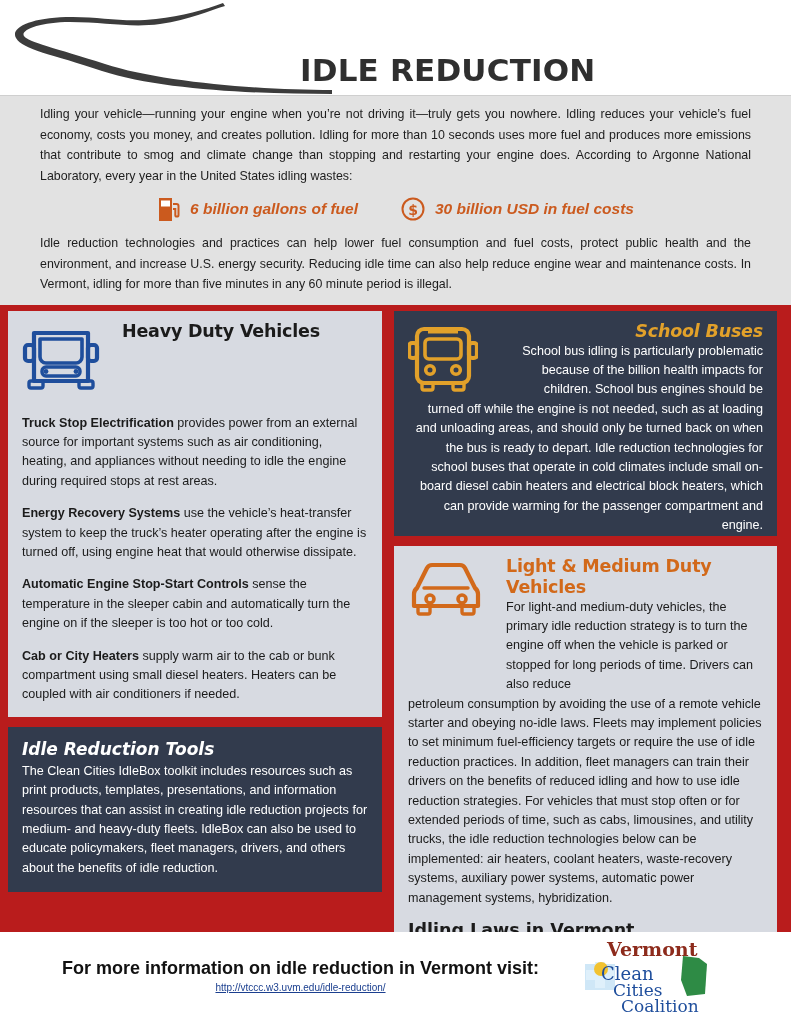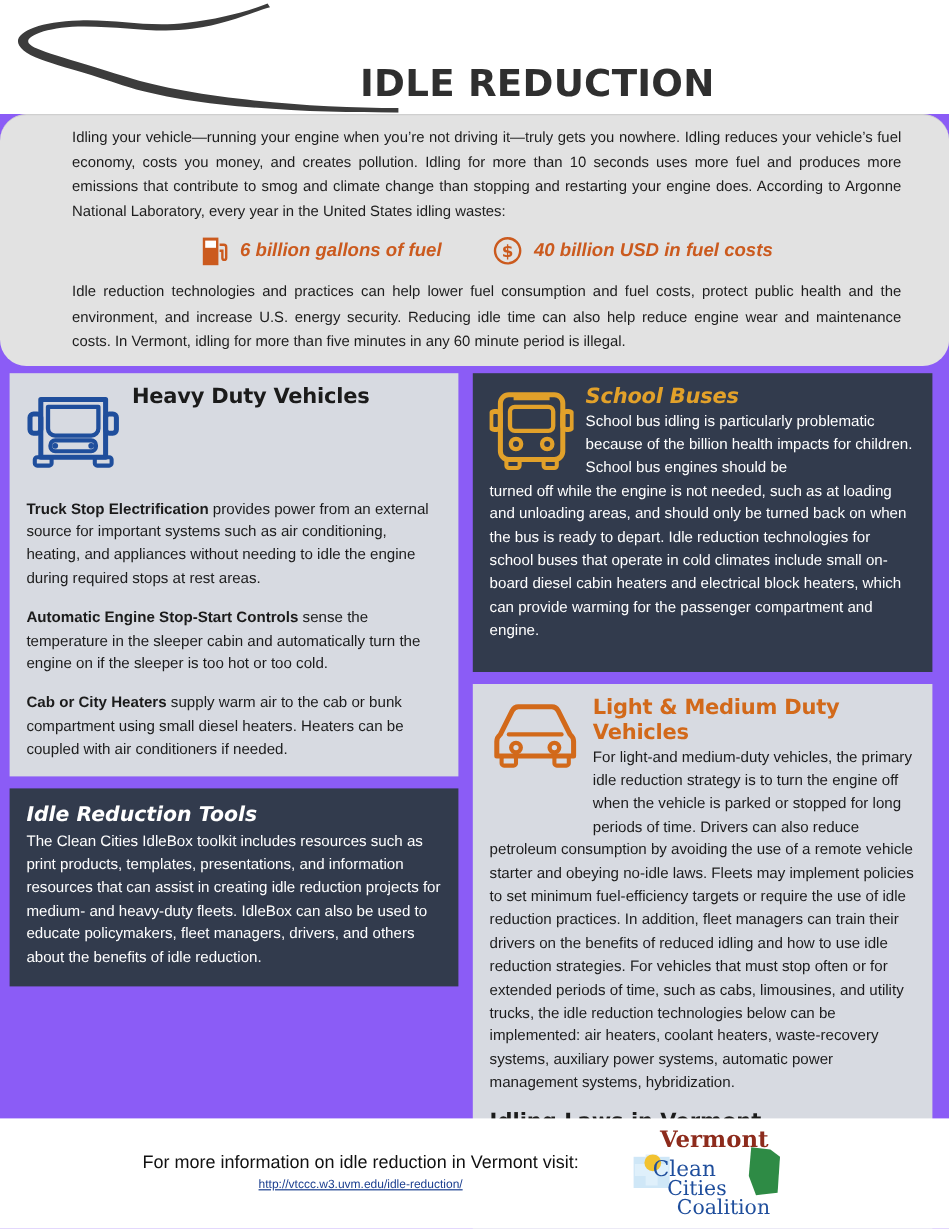--- a/index.html
+++ b/index.html
@@ -2,38 +2,37 @@
 <html><head>
 <meta charset="utf-8">
 <style>
   * { box-sizing: border-box; margin: 0; padding: 0; }
   html, body {
     width: 791px; height: 1024px;
     background: #ffffff;
     font-family: "Liberation Sans", sans-serif;
     overflow: hidden;
   }
-  .page { position: relative; width: 791px; height: 1024px; background:#8b5cf6; }
+  .page { position: relative; width: 791px; height: 1024px; background:#b91c1c; }
 
   
   .header { position: relative; height: 95px; background:#fff; }
   .road-svg { position:absolute; left:10px; top:2px; }
   .doc-title {
     position: absolute; left: 300px; top: 52px;
     font-size: 31px; font-weight: 700; letter-spacing: .2px;
     color: #2f2f2f; font-family: "DejaVu Sans", sans-serif;
     white-space: nowrap;
   }
 
   
   .intro {
     background: #e2e2e2;
-    padding: 8px 40px 10px 60px;
+    padding: 8px 40px 10px 40px;
     border-top: 1px solid #cfcfcf;
-    border-radius: 22px;
   }
   .intro p {
     font-size: 12.4px; line-height: 20.5px; color: #1d1d1d;
     text-align: justify; text-justify: inter-word;
   }
   .stats {
     display: flex; justify-content: center; 
     gap: 42px; margin: 9px 0 10px 0;
   }
   .stat { display: flex; align-items: center; gap: 9px; }
@@ -41,23 +40,23 @@
     font-size: 15.5px; font-weight: 700; font-style: italic;
     color: #cb5a1e; white-space: nowrap;
   }
 
   
   .cols { position: relative; display: flex; gap: 12px; padding: 6px 8px 0 8px; }
   .col-left  { width: 374px; }
   .col-right { width: 383px; }
 
   .panel-grey { background:#d7dae1; padding: 10px 14px 12px 14px; }
-  .panel-navy { background:#323b4d; padding: 10px 14px 24px 14px; }
-
-  .sec-head-row { display:flex; align-items:flex-start; gap: 10px; }
+  .panel-navy { background:#323b4d; padding: 10px 14px 0 14px; text-align: right; }
+
+  .sec-head-row { display:flex; align-items:flex-start; gap: 22px; }
   .sec-icon { flex: 0 0 auto; margin-top: 2px; }
   .sec-text { flex: 1 1 auto; }
 
   h2.sec-title {
     font-size: 17.5px; font-weight: 700; line-height: 21px;
     font-family:"DejaVu Sans", sans-serif; letter-spacing:-.2px;
   }
   h2.navy { color:#1b1b1b; }
   h2.gold { color:#e2a12a; font-style: italic; }
   h2.orange { color:#d2691a; }
@@ -89,21 +88,21 @@
   .gap { height: 10px; }
 
   
   .footer {
     position:absolute; left:0; bottom:0; width:791px; height:92px;
     background:#fff; display:flex; align-items:center; justify-content:center;
     gap: 40px;
   }
   .footer-text { text-align:center; }
   .footer-line {
-    font-size: 15px; color:#111; font-weight:400; line-height: 19px;
+    font-size: 18px; color:#111; font-weight:700; line-height: 19px;
   }
   .footer-link {
     font-size: 10px; color:#1b3f8f; text-decoration: underline;
     display:block; line-height: 19px;
   }
   .logo { position:relative; width: 150px; height: 80px; }
 </style>
 </head>
 <body>
 
@@ -129,21 +128,21 @@
           <rect x="4" y="5.5" width="9" height="6" fill="#ffffff"></rect>
           <path d="M16 9 h3.5 a2 2 0 0 1 2 2 v9 a1.6 1.6 0 0 1-3.2 0 v-6 h-2.3" fill="none" stroke="#cb5a1e" stroke-width="2"></path>
         </svg>
         <span class="stat-label">6 billion gallons of fuel</span>
       </div>
       <div class="stat">
         <svg width="26" height="26" viewBox="0 0 26 26">
           <circle cx="13" cy="13" r="10.5" fill="none" stroke="#cb5a1e" stroke-width="2"></circle>
           <text x="13" y="18.5" text-anchor="middle" font-family="DejaVu Sans, sans-serif" font-size="14" font-weight="700" fill="#cb5a1e">$</text>
         </svg>
-        <span class="stat-label">40 billion USD in fuel costs</span>
+        <span class="stat-label">30 billion USD in fuel costs</span>
       </div>
     </div>
 
     <p>Idle reduction technologies and practices can help lower fuel consumption and fuel costs, protect public health and the environment, and increase U.S. energy security. Reducing idle time can also help reduce engine wear and maintenance costs. In Vermont, idling for more than five minutes in any 60 minute period is illegal.</p>
   </div>
 
   <div class="cols">
 
     <div class="col-left">
       <div class="panel-grey">
@@ -162,20 +161,21 @@
               <circle cx="24" cy="48.5" r="2.4" fill="#1f4e9c"></circle>
               <circle cx="54" cy="48.5" r="2.4" fill="#1f4e9c"></circle>
             </svg>
           </span>
           <div class="sec-text">
             <h2 class="sec-title navy">Heavy Duty Vehicles</h2>
           </div>
         </div>
 
         <p class="body-p"><b>Truck Stop Electrification</b><span> provides power from an external source for important systems such as air conditioning, heating, and appliances without needing to idle the engine during required stops at rest areas.</span></p>
+        <p class="body-p"><b>Energy Recovery Systems</b><span> use the vehicle’s heat-transfer system to keep the truck’s heater operating after the engine is turned off, using engine heat that would otherwise dissipate.</span></p>
         <p class="body-p"><b>Automatic Engine Stop-Start Controls</b><span> sense the temperature in the sleeper cabin and automatically turn the engine on if the sleeper is too hot or too cold.</span></p>
         <p class="body-p"><b>Cab or City Heaters</b><span> supply warm air to the cab or bunk compartment using small diesel heaters. Heaters can be coupled with air conditioners if needed.</span></p>
       </div>
 
       <div class="tools">
         <h2>Idle Reduction Tools</h2>
         <p>The Clean Cities IdleBox toolkit includes resources such as print products, templates, presentations, and information resources that can assist in creating idle reduction projects for medium- and heavy-duty fleets. IdleBox can also be used to educate policymakers, fleet managers, drivers, and others about the benefits of idle reduction.</p>
       </div>
     </div>
 

